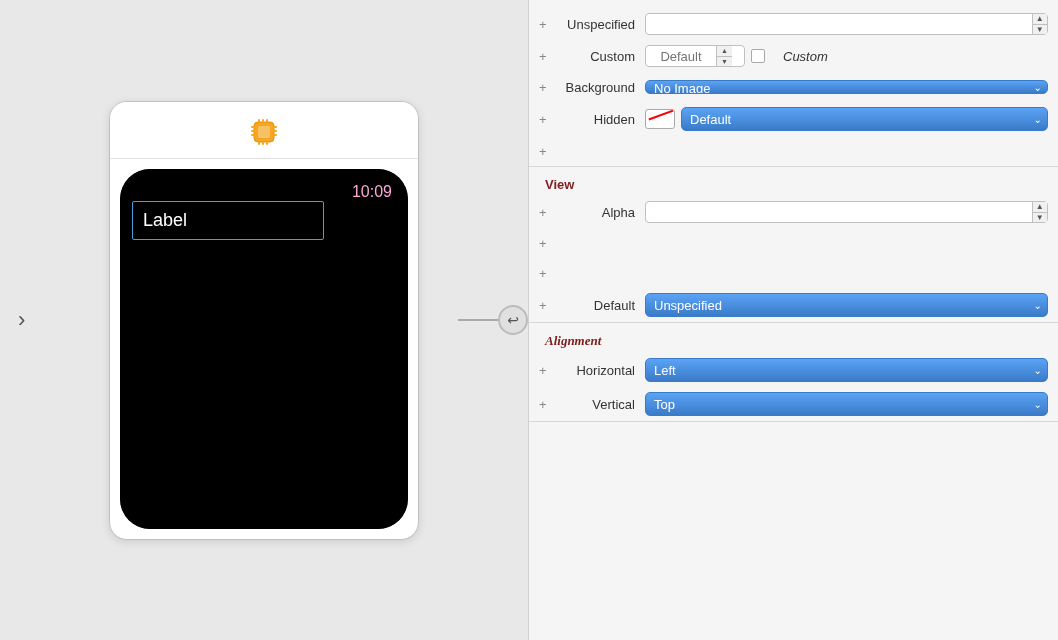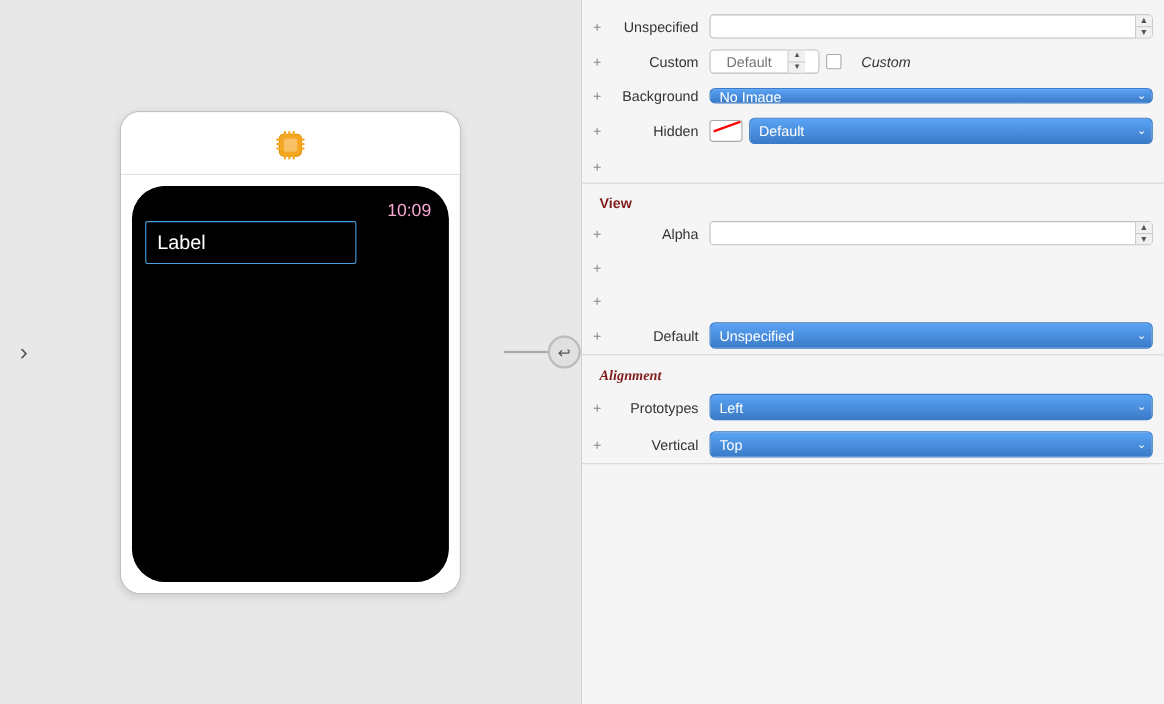--- a/index.html
+++ b/index.html
@@ -540,21 +540,21 @@
         </div>
       </div>
     </div>
   </div>
 
   <div class="section alignment-section">
     <div class="section-title" style="font-style: italic;">Alignment</div>
 
     <div class="prop-row">
       <span class="prop-plus">+</span>
-      <span class="prop-label">Prototypes</span>
+      <span class="prop-label">Horizontal</span>
       <div class="prop-controls">
         <div class="select-wrapper">
           <select>
             <option>Left</option>
             <option>Center</option>
             <option>Right</option>
           </select>
           <span class="select-arrow">⌄</span>
         </div>
       </div>

